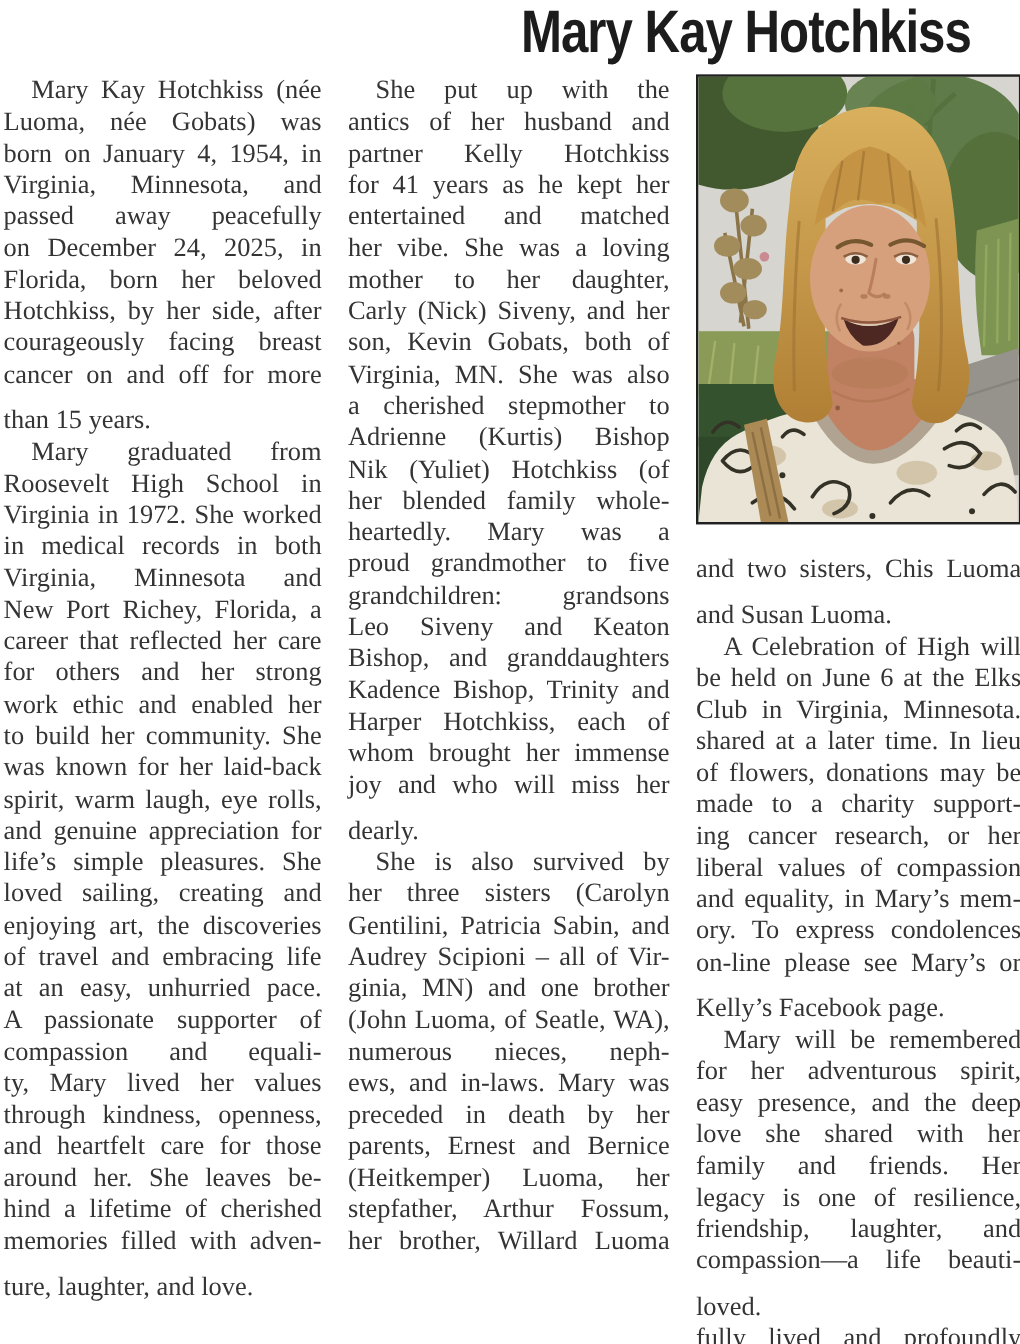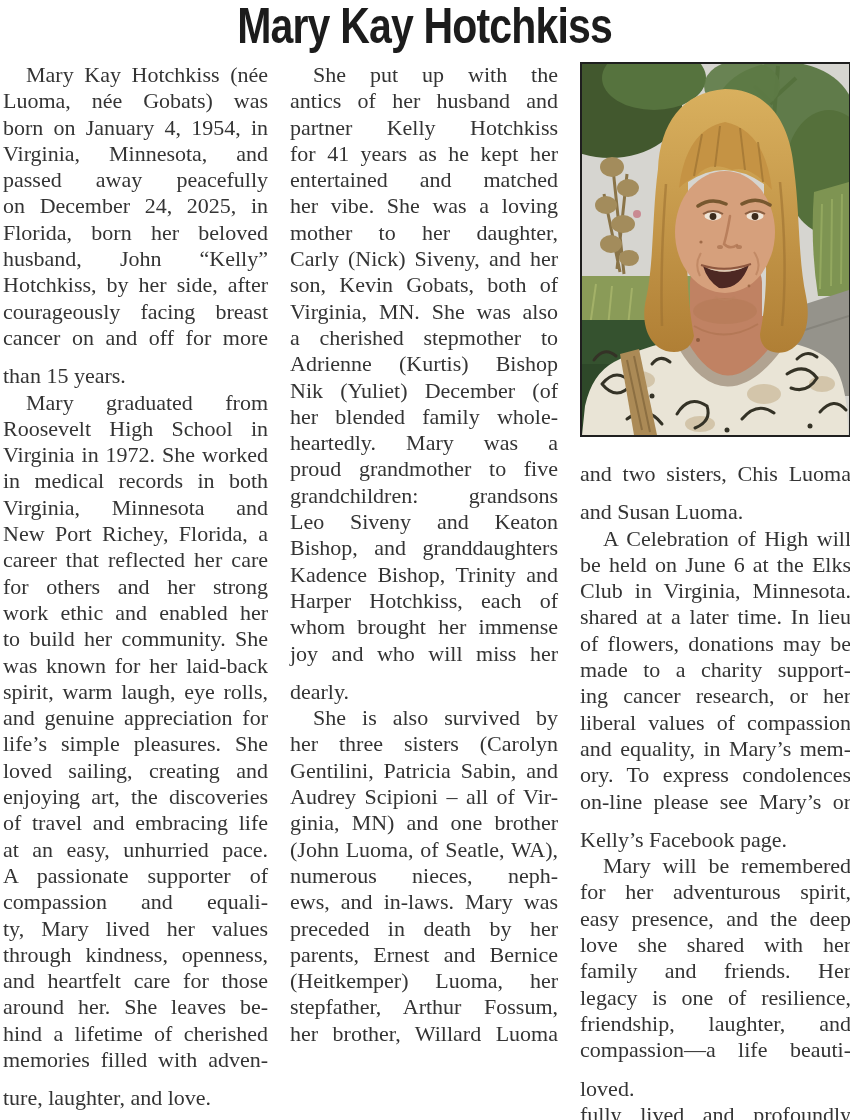--- a/index.html
+++ b/index.html
@@ -10,21 +10,21 @@
     background: #ffffff;
     overflow: hidden;
     font-family: "Liberation Serif", serif;
     color: #343434;
   }
   .title-wrap {
     position: absolute;
     top: 0; left: 0; right: 0;
     height: 56px;
     display: flex;
-    justify-content: center;
+    justify-content: flex-end;
     align-items: flex-start;
   }
   .title {
     margin: 0;
     font-family: "Liberation Sans", sans-serif;
     font-weight: 700;
     font-size: 50px;
     line-height: 52px;
     letter-spacing: -1px;
     color: #1c1c1c;
@@ -72,21 +72,20 @@
 
   <div class="content">
     <div class="col col-1">
         <div class="line indent">Mary Kay Hotchkiss (née</div>
         <div class="line">Luoma, née Gobats) was</div>
         <div class="line">born on January 4, 1954, in</div>
         <div class="line">Virginia, Minnesota, and</div>
         <div class="line">passed away peacefully</div>
         <div class="line">on December 24, 2025, in</div>
         <div class="line">Florida, born her beloved</div>
-        <div class="line">husband, John “Kelly”</div>
         <div class="line">Hotchkiss, by her side, after</div>
         <div class="line">courageously facing breast</div>
         <div class="line">cancer on and off for more</div>
         <div class="line para-end">than 15 years.</div>
         <div class="line indent">Mary graduated from</div>
         <div class="line">Roosevelt High School in</div>
         <div class="line">Virginia in 1972. She worked</div>
         <div class="line">in medical records in both</div>
         <div class="line">Virginia, Minnesota and</div>
         <div class="line">New Port Richey, Florida, a</div>
@@ -118,21 +117,21 @@
         <div class="line">partner Kelly Hotchkiss</div>
         <div class="line">for 41 years as he kept her</div>
         <div class="line">entertained and matched</div>
         <div class="line">her vibe. She was a loving</div>
         <div class="line">mother to her daughter,</div>
         <div class="line">Carly (Nick) Siveny, and her</div>
         <div class="line">son, Kevin Gobats, both of</div>
         <div class="line">Virginia, MN. She was also</div>
         <div class="line">a cherished stepmother to</div>
         <div class="line">Adrienne (Kurtis) Bishop</div>
-        <div class="line">Nik (Yuliet) December (of</div>
+        <div class="line">Nik (Yuliet) Hotchkiss (of</div>
         <div class="line">her blended family whole-</div>
         <div class="line">heartedly. Mary was a</div>
         <div class="line">proud grandmother to five</div>
         <div class="line">grandchildren: grandsons</div>
         <div class="line">Leo Siveny and Keaton</div>
         <div class="line">Bishop, and granddaughters</div>
         <div class="line">Kadence Bishop, Trinity and</div>
         <div class="line">Harper Hotchkiss, each of</div>
         <div class="line">whom brought her immense</div>
         <div class="line">joy and who will miss her</div>

